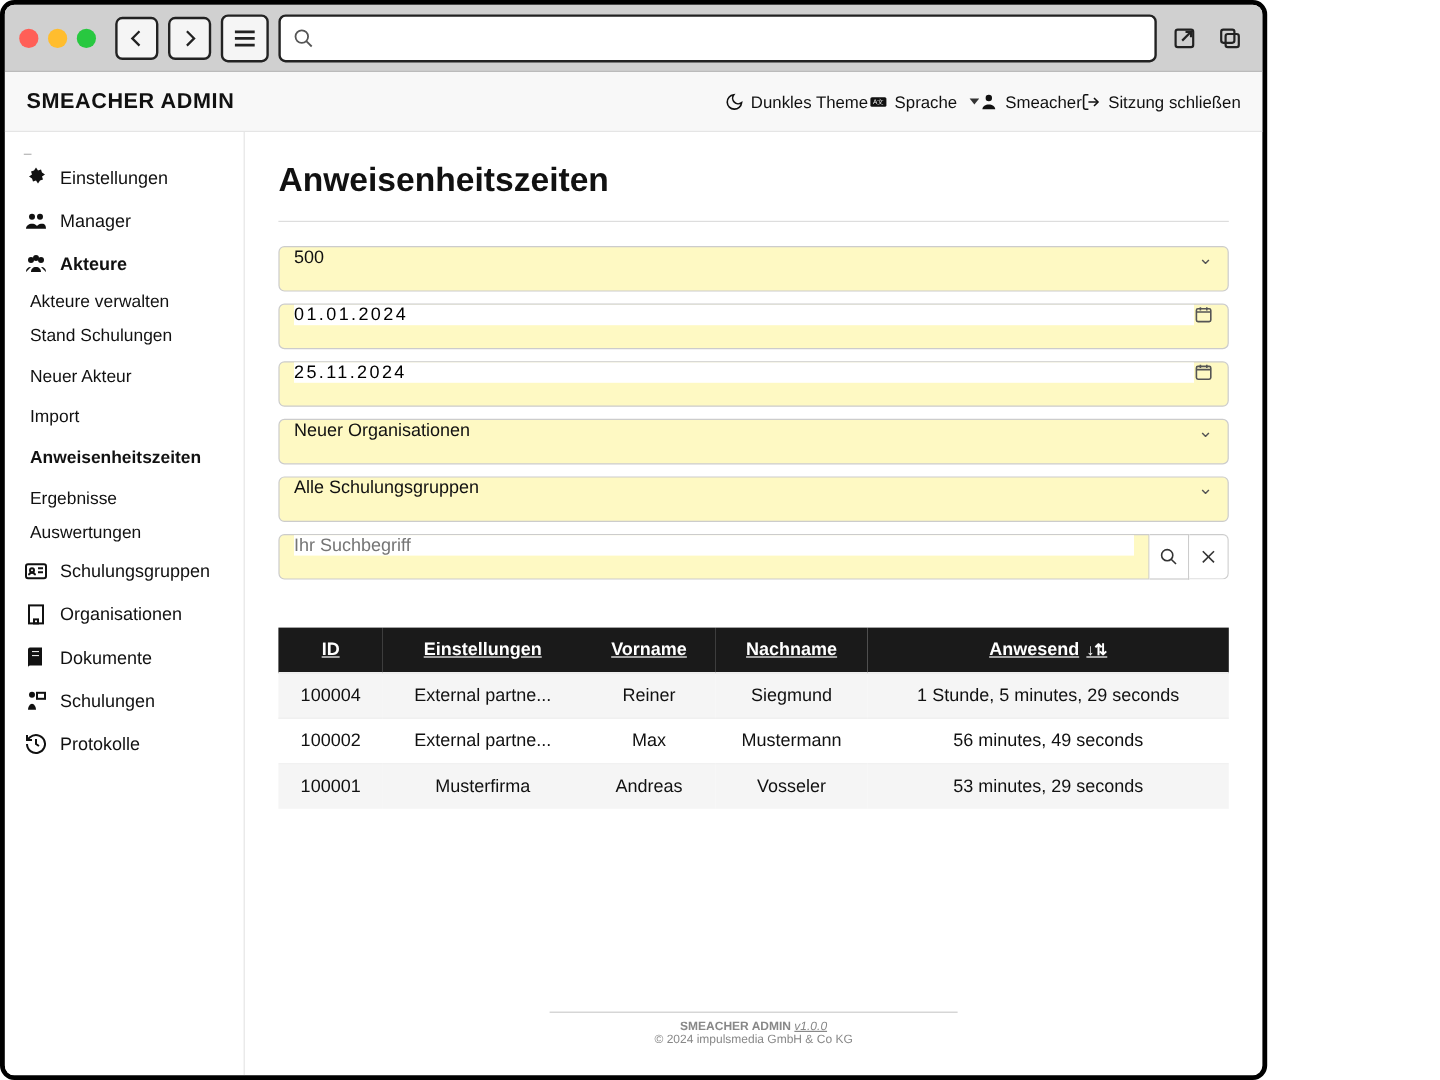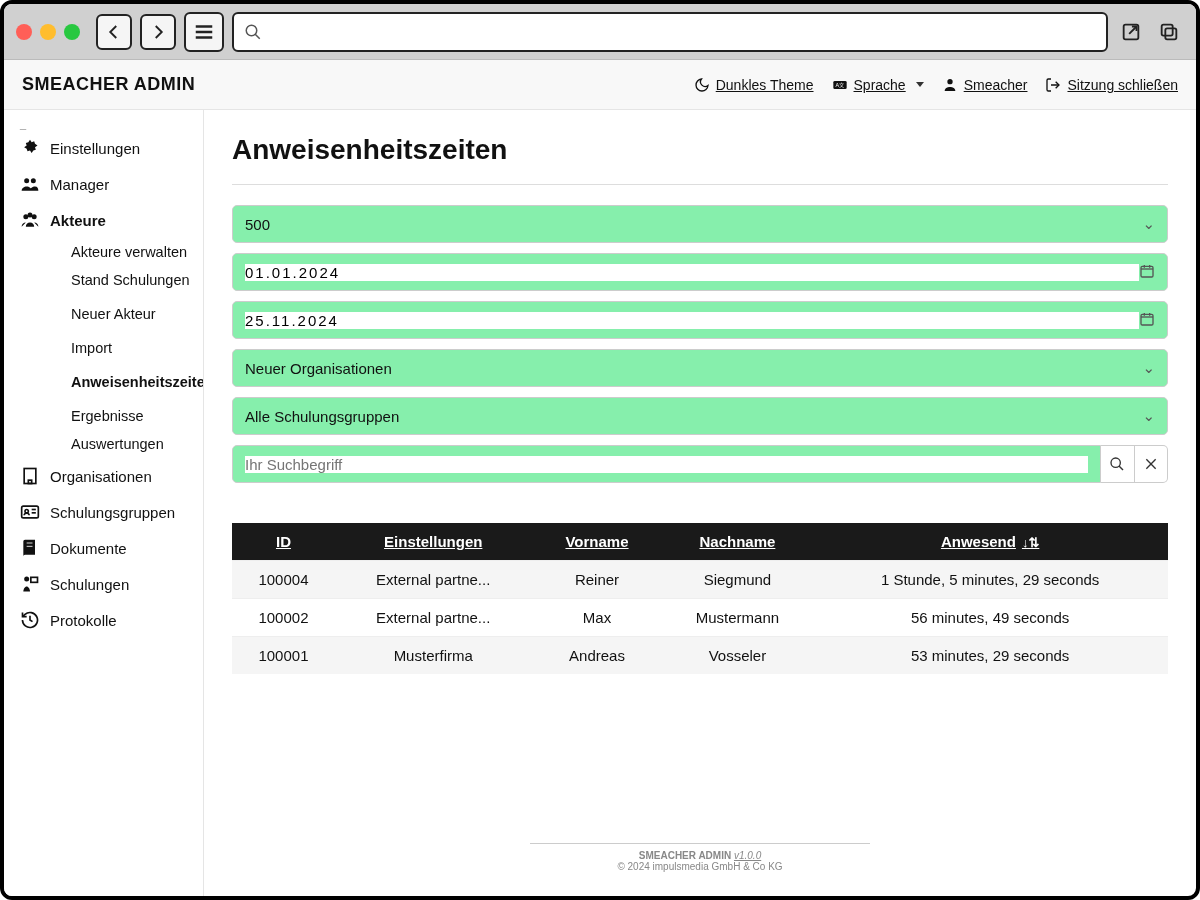--- a/index.html
+++ b/index.html
@@ -1,60 +1,60 @@
 <!DOCTYPE html>
 <html><head>
 <meta charset="utf-8">
 <style>
 * { box-sizing: border-box; margin: 0; padding: 0; }
 body { font-family: -apple-system, BlinkMacSystemFont, "Segoe UI", sans-serif; background: #fff; color: #111; }
 
-.frame { width: 1200px; height: 900px; border: 4px solid #000; border-radius: 12px; overflow: hidden; display: flex; flex-direction: column; background: #fff; }
+.frame { width: 1056px; height: 900px; border: 4px solid #000; border-radius: 12px; overflow: hidden; display: flex; flex-direction: column; background: #fff; }
 
 
 .browser-bar { height: 56px; background: #d0d0d0; display: flex; align-items: center; padding: 0 12px; gap: 8px; border-bottom: 1px solid #bbb; }
 .traffic { display: flex; gap: 8px; margin-right: 8px; }
 .dot { width: 16px; height: 16px; border-radius: 50%; }
 .dot.red { background: #ff5f57; }
 .dot.yellow { background: #ffbd2e; }
 .dot.green { background: #28c840; }
 .nav-btn { width: 36px; height: 36px; border: 2px solid #222; border-radius: 6px; background: #f5f5f5; display: flex; align-items: center; justify-content: center; cursor: pointer; }
 .nav-btn svg { width: 18px; height: 18px; stroke: #222; stroke-width: 2.5; fill: none; }
 .menu-btn { width: 40px; height: 40px; border: 2px solid #222; border-radius: 6px; background: #f5f5f5; display: flex; align-items: center; justify-content: center; cursor: pointer; }
 .menu-btn svg { width: 22px; height: 22px; stroke: #222; stroke-width: 2.5; }
 .addr-bar { flex: 1; height: 40px; border: 2px solid #222; border-radius: 6px; background: #fff; display: flex; align-items: center; padding: 0 10px; }
 .addr-bar svg { width: 18px; height: 18px; stroke: #555; stroke-width: 2; fill: none; }
 .chrome-icon { width: 30px; height: 30px; display: flex; align-items: center; justify-content: center; cursor: pointer; }
 .chrome-icon svg { width: 22px; height: 22px; stroke: #222; stroke-width: 2; fill: none; }
 
 
 .app-bar { height: 50px; background: #f8f8f8; border-bottom: 1px solid #e5e5e5; display: flex; align-items: center; padding: 0 18px; justify-content: space-between; }
 .brand { font-weight: 600; font-size: 18px; letter-spacing: 0.5px; }
-.app-bar-right { display: flex; align-items: flex-start; gap: 18px; font-size: 14px; text-decoration: underline; }
+.app-bar-right { display: flex; align-items: flex-start; font-size: 14px; }
 .app-bar-item { display: flex; align-items: center; gap: 6px; cursor: pointer; }
 .app-bar-item svg { width: 16px; height: 16px; }
 .caret-down { display:inline-block; width:0; height:0; border-left:4px solid transparent; border-right:4px solid transparent; border-top:5px solid #333; margin-left:4px; }
 
 
 .body-area { flex: 1; display: flex; overflow: hidden; }
 .sidebar { width: 200px; border-right: 1px solid #e5e5e5; background: #fff; overflow-y: auto; padding: 8px 0 20px 0; font-size: 15px; }
 .side-item { display: flex; align-items: center; gap: 10px; padding: 8px 16px; cursor: pointer; }
 .side-item.active > .side-label { font-weight: 700; }
 .side-item svg { width: 20px; height: 20px; flex-shrink: 0; }
-.side-sub { padding-left: 67px; }
+.side-sub { padding-left: 21px; }
 .side-sub .sub-link { display: block; padding: 6px 0; cursor: pointer; font-size: 14.5px; }
 .side-sub .sub-link.active { font-weight: 700; }
 
 
 .main { flex: 1; overflow-y: auto; padding: 24px 28px; display: flex; flex-direction: column; }
 h1 { font-size: 28px; font-weight: 600; margin-bottom: 10px; }
 .hr { border: 0; border-top: 1px solid #ddd; margin: 8px 0 20px 0; }
 
 .form-row { margin-bottom: 10px; }
-.select, .date-input, .text-input { width: 100%; height: 38px; border: 1px solid #ccc; border-radius: 5px; padding: 0 12px; font-size: 15px; background: #86efac; display: flex; align-items: center; justify-content: space-between; cursor: pointer; }
+.select, .date-input, .text-input { width: 100%; height: 38px; border: 1px solid #ccc; border-radius: 5px; padding: 0 12px; font-size: 15px; background: #fef9c3; display: flex; align-items: flex-start; justify-content: space-between; cursor: pointer; }
 .date-input input, .text-input input { border: 0; outline: 0; flex: 1; font-size: 15px; font-family: inherit; }
 .select .chev, .date-input .cal { color: #555; }
 .search-row { display: flex; gap: 0; }
 .search-row .text-input { border-top-right-radius: 0; border-bottom-right-radius: 0; cursor: text; }
 .search-btn, .clear-btn { width: 36px; height: 38px; border: 1px solid #ccc; background: #fff; display: flex; align-items: center; justify-content: center; cursor: pointer; }
 .search-btn { border-left: 0; border-radius: 0; }
 .clear-btn { border-left: 0; border-top-right-radius: 5px; border-bottom-right-radius: 5px; }
 .search-btn svg, .clear-btn svg { width: 16px; height: 16px; stroke: #333; stroke-width: 2; fill: none; }
 
 
@@ -184,40 +184,40 @@
         <span class="sub-link">Akteure verwalten</span>
         <span class="sub-link">Stand Schulungen</span>
         <span class="sub-link" style="margin-top:6px">Neuer Akteur</span>
         <span class="sub-link" style="margin-top:6px">Import</span>
         <span class="sub-link active" style="margin-top:6px">Anweisenheitszeiten</span>
         <span class="sub-link" style="margin-top:6px">Ergebnisse</span>
         <span class="sub-link">Auswertungen</span>
       </div>
       <div class="side-item">
         <svg viewBox="0 0 24 24" fill="none" stroke="#111" stroke-width="2">
+            <rect x="2" y="5" width="20" height="14" rx="2"></rect>
+            <circle cx="8" cy="11" r="2"></circle>
+            <path d="M5 16c0-1.5 1.5-2.5 3-2.5s3 1 3 2.5"></path>
+            <line x1="14" y1="9" x2="19" y2="9"></line>
+            <line x1="14" y1="13" x2="19" y2="13"></line>
+          </svg>
+        <span class="side-label">Schulungsgruppen</span>
+      </div>
+      <div class="side-item">
+        <svg viewBox="0 0 24 24" fill="none" stroke="#111" stroke-width="2">
             <rect x="5" y="3" width="14" height="18"></rect>
             <line x1="9" y1="7" x2="9" y2="7"></line>
             <line x1="15" y1="7" x2="15" y2="7"></line>
             <line x1="9" y1="11" x2="9" y2="11"></line>
             <line x1="15" y1="11" x2="15" y2="11"></line>
             <line x1="9" y1="15" x2="9" y2="15"></line>
             <line x1="15" y1="15" x2="15" y2="15"></line>
             <rect x="10" y="17" width="4" height="4"></rect>
           </svg>
         <span class="side-label">Organisationen</span>
-      </div>
-      <div class="side-item">
-        <svg viewBox="0 0 24 24" fill="none" stroke="#111" stroke-width="2">
-            <rect x="2" y="5" width="20" height="14" rx="2"></rect>
-            <circle cx="8" cy="11" r="2"></circle>
-            <path d="M5 16c0-1.5 1.5-2.5 3-2.5s3 1 3 2.5"></path>
-            <line x1="14" y1="9" x2="19" y2="9"></line>
-            <line x1="14" y1="13" x2="19" y2="13"></line>
-          </svg>
-        <span class="side-label">Schulungsgruppen</span>
       </div>
       <div class="side-item">
         <svg viewBox="0 0 24 24" fill="#111">
             <path d="M4 4a2 2 0 0 1 2-2h12v18H6a2 2 0 0 0-2 2z"></path>
             <line x1="8" y1="6" x2="15" y2="6" stroke="#fff"></line>
             <line x1="8" y1="10" x2="15" y2="10" stroke="#fff"></line>
           </svg>
         <span class="side-label">Dokumente</span>
       </div>
       <div class="side-item">

